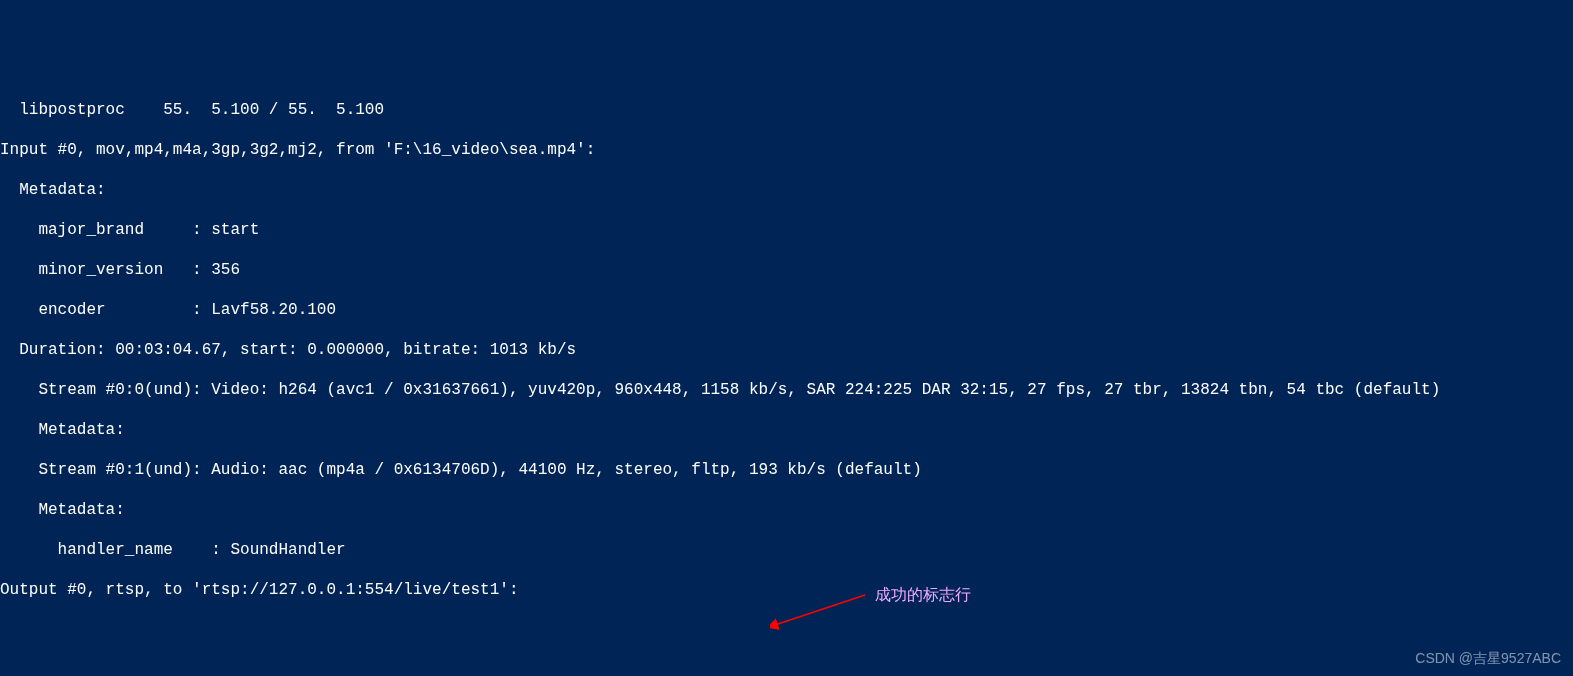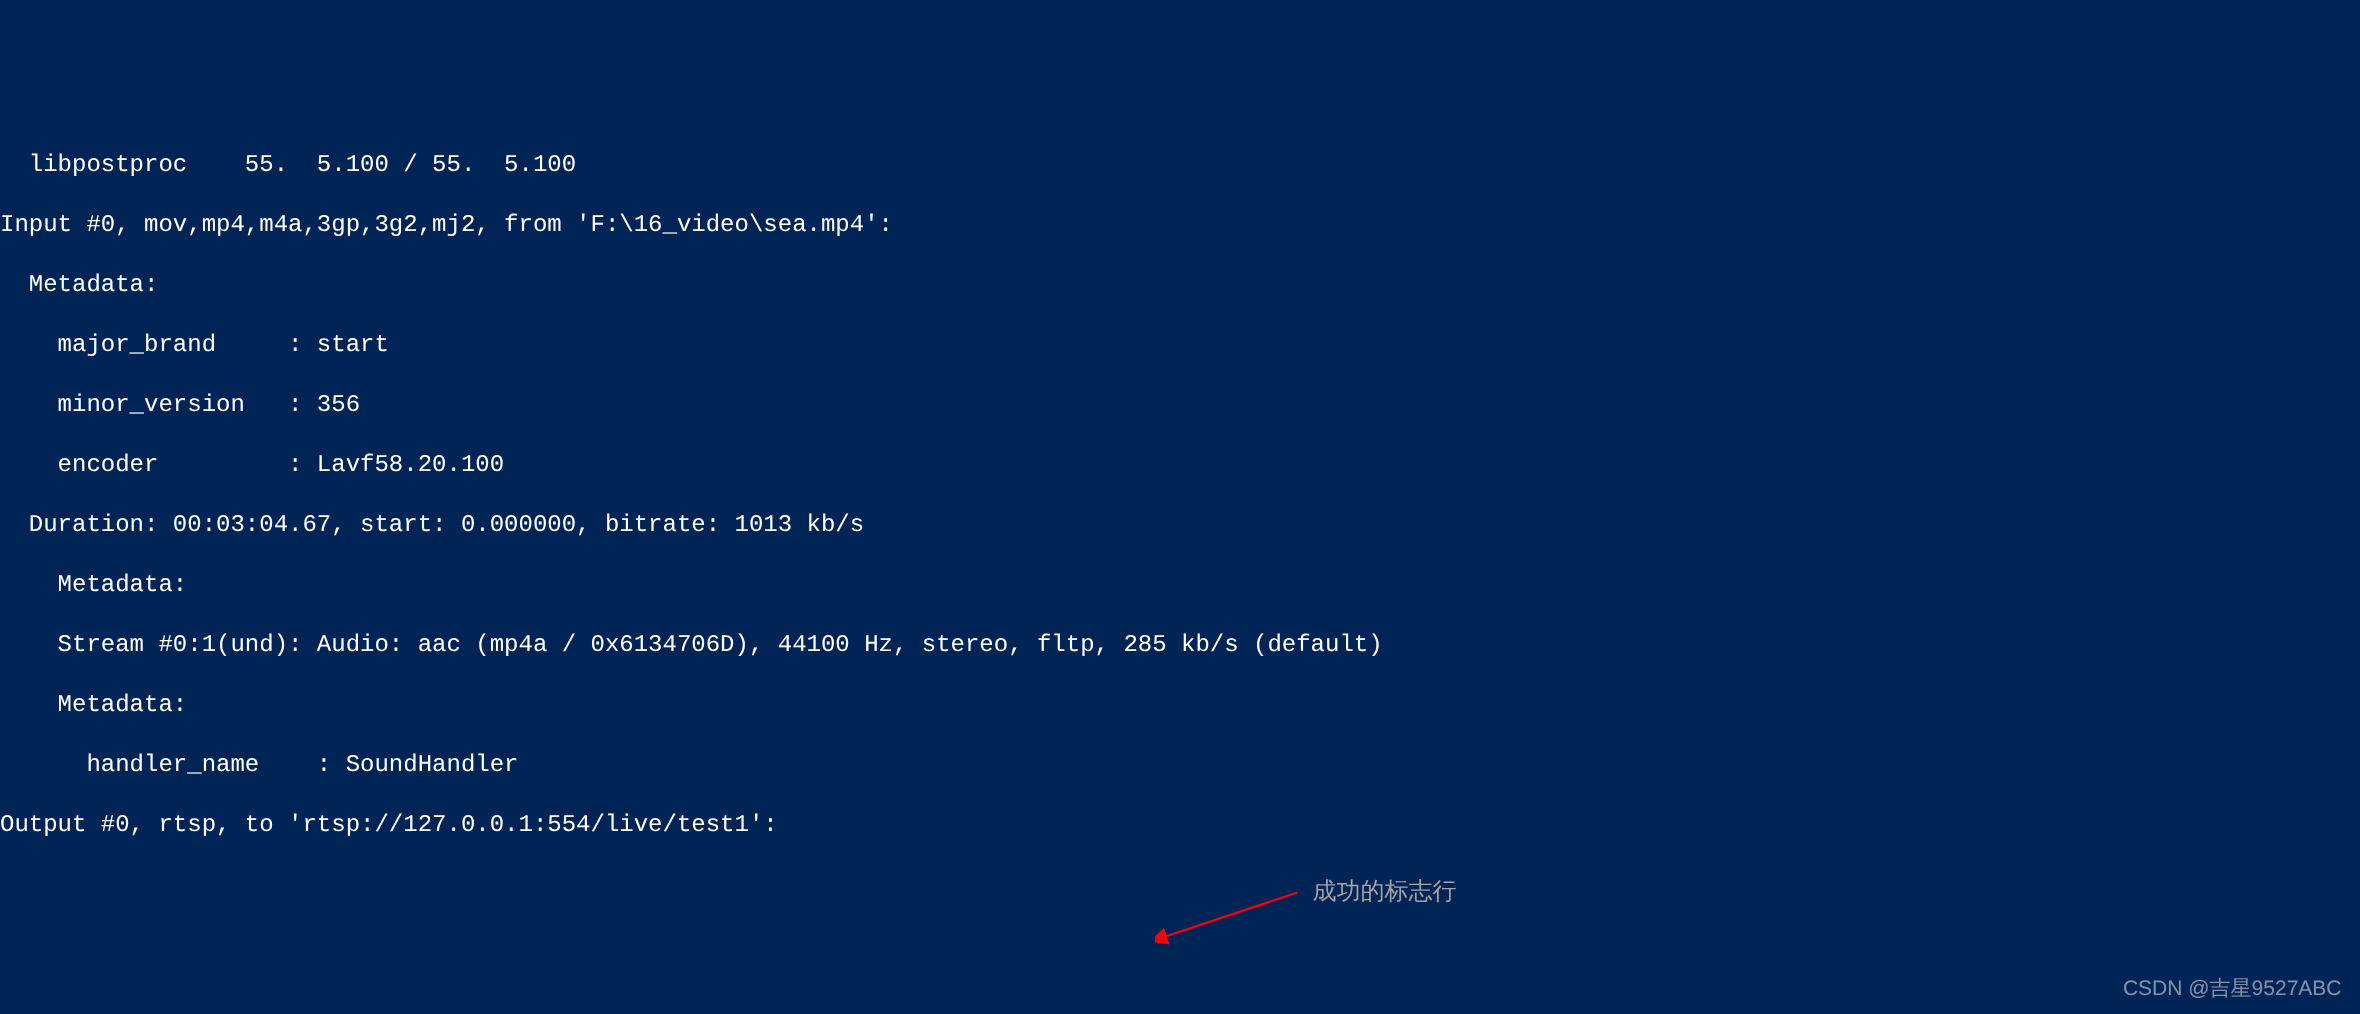--- a/index.html
+++ b/index.html
@@ -20,21 +20,21 @@
       white-space: pre;
     }
     .terminal {
       padding: 0;
     }
     .line {
       display: block;
     }
     .annotation {
       position: absolute;
-      color: #a3a3a3;
+      color: #f0abfc;
       font-family: "Microsoft YaHei", sans-serif;
       font-size: 16px;
     }
     .arrow {
       position: absolute;
     }
     .watermark {
       position: absolute;
       bottom: 8px;
       right: 12px;
@@ -50,22 +50,23 @@
 
 
 <div class="terminal">
 <span class="line">  libpostproc    55.  5.100 / 55.  5.100</span>
 <span class="line">Input #0, mov,mp4,m4a,3gp,3g2,mj2, from 'F:\16_video\sea.mp4':</span>
 <span class="line">  Metadata:</span>
 <span class="line">    major_brand     : start</span>
 <span class="line">    minor_version   : 356</span>
 <span class="line">    encoder         : Lavf58.20.100</span>
 <span class="line">  Duration: 00:03:04.67, start: 0.000000, bitrate: 1013 kb/s</span>
+<span class="line">    Stream #0:0(und): Video: h264 (avc1 / 0x31637661), yuv420p, 960x448, 1158 kb/s, SAR 224:225 DAR 32:15, 27 fps, 27 tbr, 13824 tbn, 54 tbc (default)</span>
 <span class="line">    Metadata:</span>
-<span class="line">    Stream #0:1(und): Audio: aac (mp4a / 0x6134706D), 44100 Hz, stereo, fltp, 285 kb/s (default)</span>
+<span class="line">    Stream #0:1(und): Audio: aac (mp4a / 0x6134706D), 44100 Hz, stereo, fltp, 193 kb/s (default)</span>
 <span class="line">    Metadata:</span>
 <span class="line">      handler_name    : SoundHandler</span>
 <span class="line">Output #0, rtsp, to 'rtsp://127.0.0.1:554/live/test1':</span>
 
 
 
 
 
 
 <span class="line"></span>

